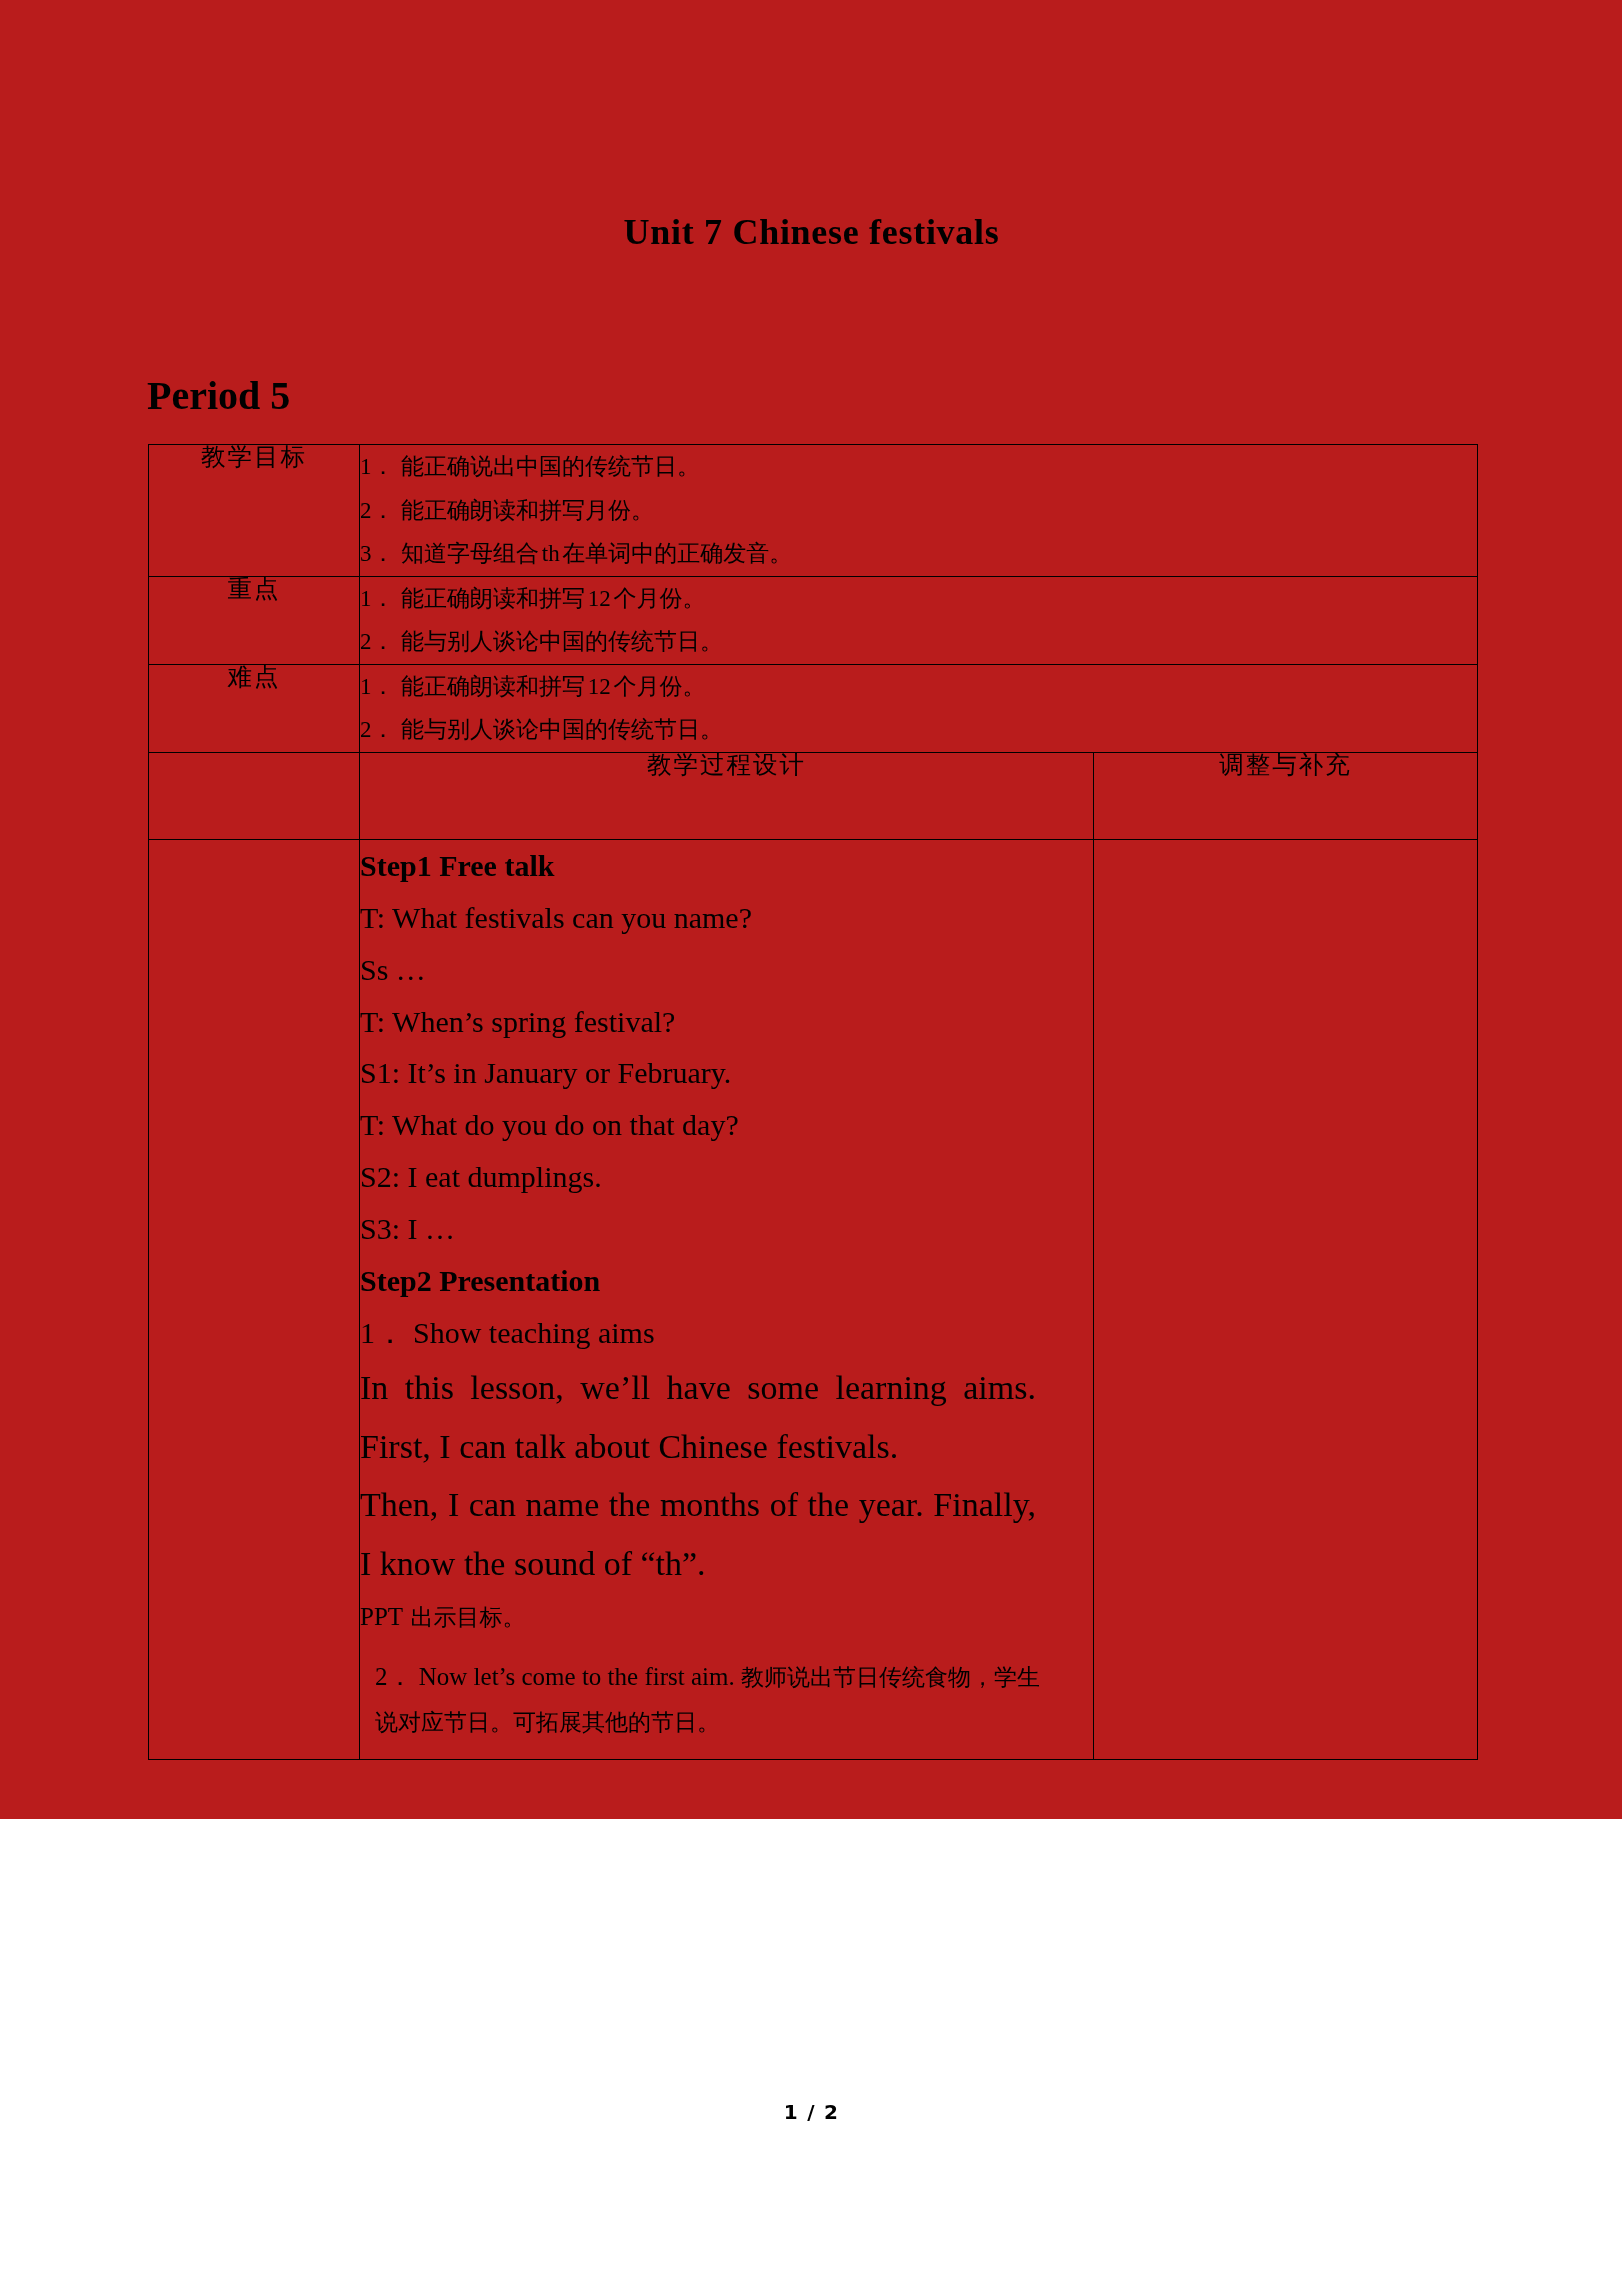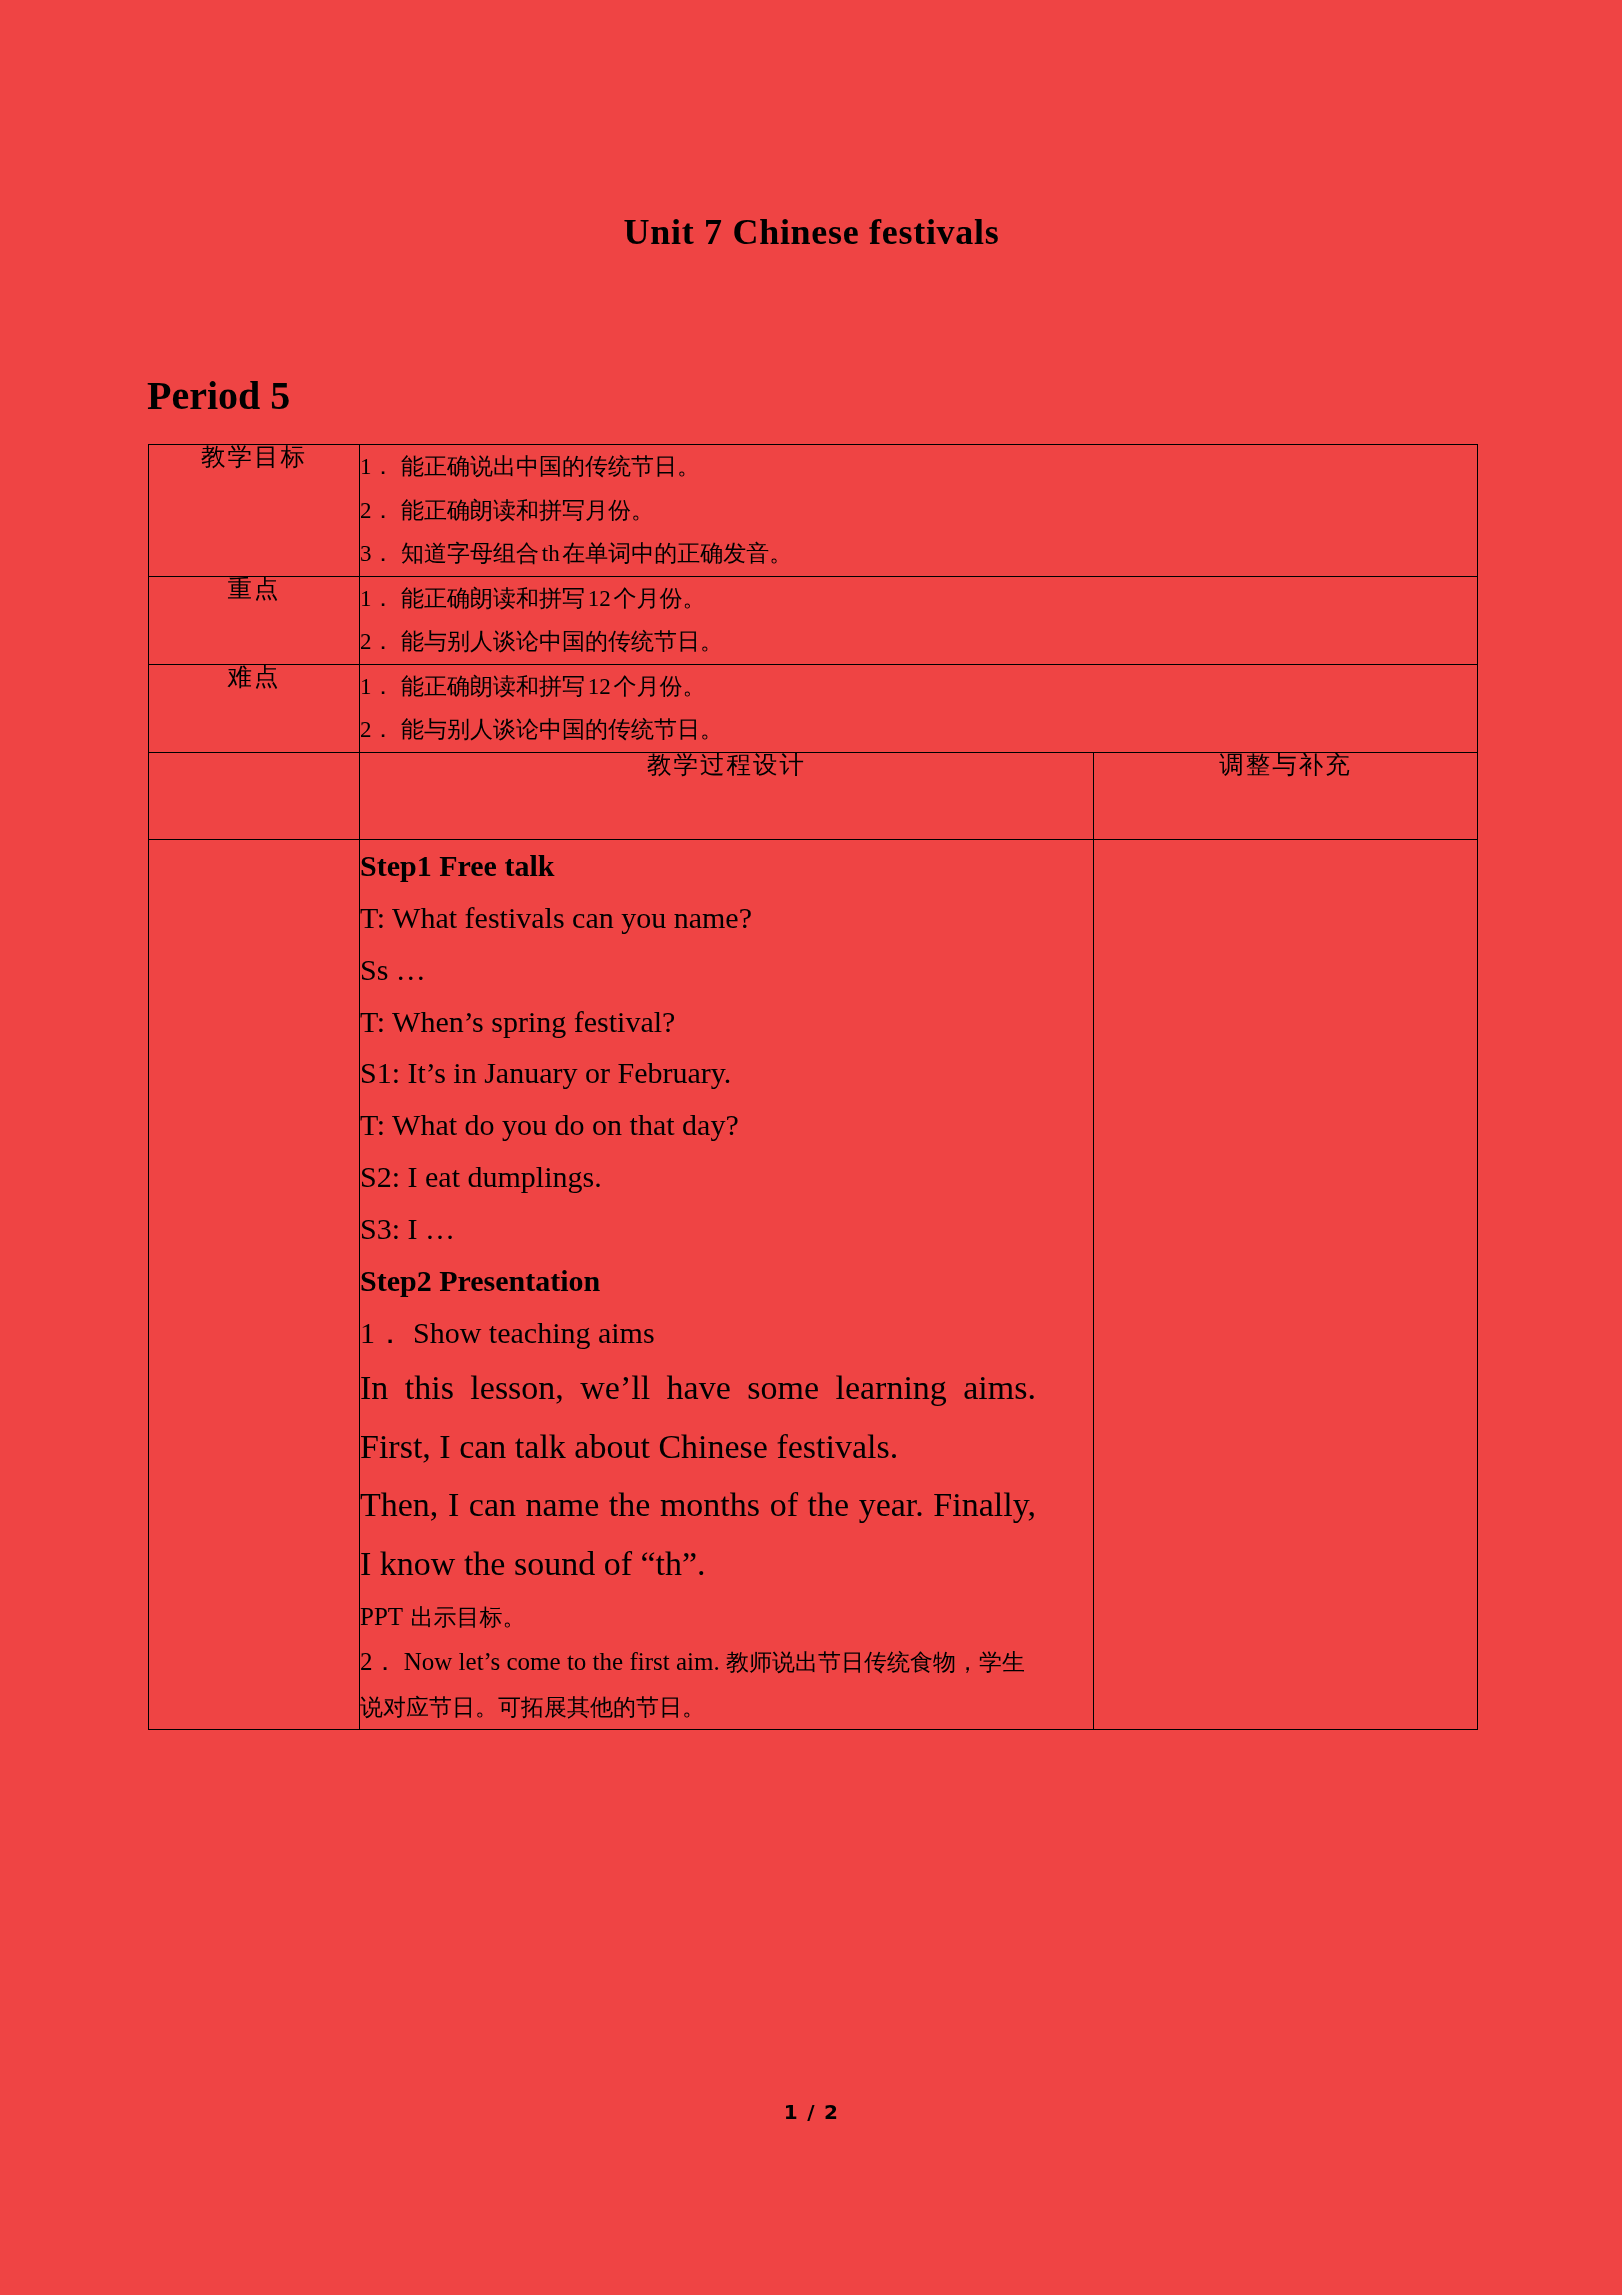--- a/index.html
+++ b/index.html
@@ -13,22 +13,22 @@
     position: relative;
     font-family: "Liberation Serif", "DejaVu Serif", serif;
     color: #000000;
     overflow: hidden;
   }
 
   .page {
     position: absolute;
     left: 0; top: 0;
     width: 1623px;
-    height: 2295px;
-    background: #ef4444;
+    height: 1819px;
+    background: #b91c1c;
   }
 
   
   .doc-title {
     position: absolute;
     left: 0;
     top: 213px;
     width: 1623px;
     text-align: center;
     font-size: 36px;
@@ -144,21 +144,21 @@
     white-space: nowrap;
   }
   .p-cn .lat {
     font-family: "Liberation Serif", "DejaVu Serif", serif;
     font-size: 25px;
   }
   .p-mixed {
     font-family: "Liberation Serif", "DejaVu Serif", serif;
     font-size: 25px;
     line-height: 1.80;
-    margin: 0;
+    margin: 15px;
     width: 679px;
   }
   .p-mixed .cn {
     font-family: "DejaVu Sans", "Liberation Sans", sans-serif;
     font-size: 23px;
   }
   .indent-num { padding-right: 8px; }
 
   
   .page-footer {

